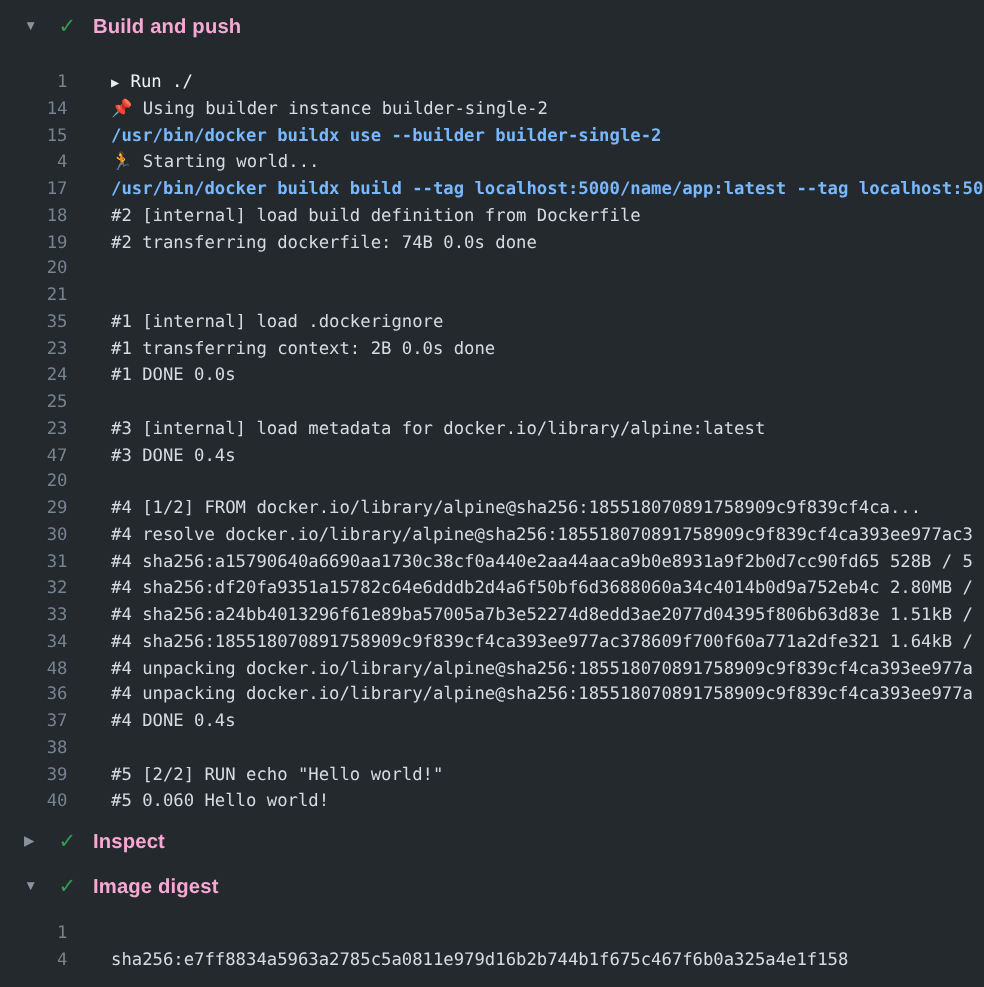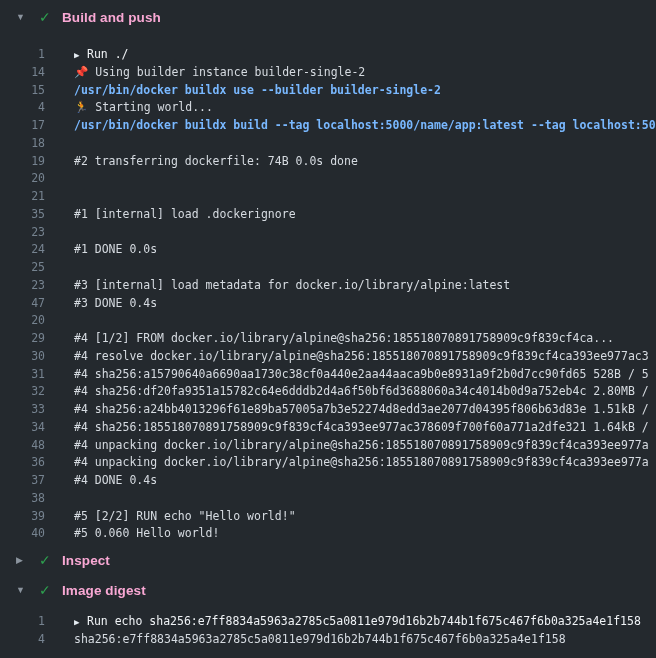--- a/index.html
+++ b/index.html
@@ -54,26 +54,26 @@
         <span class="chevron">▼</span>
         <span class="check">✓</span>
         <span class="title">Build and push</span>
       </div>
       <div class="section-log build">
         <div class="log-line"><span class="ln">1</span><span class="lt group"><span class="grp-prefix">▶</span><span>Run ./</span></span></div>
         <div class="log-line"><span class="ln">14</span><span class="lt plain">📌 Using builder instance builder-single-2</span></div>
         <div class="log-line"><span class="ln">15</span><span class="lt command">/usr/bin/docker buildx use --builder builder-single-2</span></div>
         <div class="log-line"><span class="ln">4</span><span class="lt plain">🏃 Starting world...</span></div>
         <div class="log-line"><span class="ln">17</span><span class="lt command">/usr/bin/docker buildx build --tag localhost:5000/name/app:latest --tag localhost:5000</span></div>
-        <div class="log-line"><span class="ln">18</span></div>
+        <div class="log-line"><span class="ln">18</span><span class="lt plain">#2 [internal] load build definition from Dockerfile</span></div>
         <div class="log-line"><span class="ln">19</span><span class="lt plain">#2 transferring dockerfile: 74B 0.0s done</span></div>
         <div class="log-line"><span class="ln">20</span></div>
         <div class="log-line"><span class="ln">21</span><span class="lt plain"></span></div>
         <div class="log-line"><span class="ln">35</span><span class="lt plain">#1 [internal] load .dockerignore</span></div>
-        <div class="log-line"><span class="ln">23</span></div>
+        <div class="log-line"><span class="ln">23</span><span class="lt plain">#1 transferring context: 2B 0.0s done</span></div>
         <div class="log-line"><span class="ln">24</span><span class="lt plain">#1 DONE 0.0s</span></div>
         <div class="log-line"><span class="ln">25</span><span class="lt plain"></span></div>
         <div class="log-line"><span class="ln">23</span><span class="lt plain">#3 [internal] load metadata for docker.io/library/alpine:latest</span></div>
         <div class="log-line"><span class="ln">47</span><span class="lt plain">#3 DONE 0.4s</span></div>
         <div class="log-line"><span class="ln">20</span><span class="lt plain"></span></div>
         <div class="log-line"><span class="ln">29</span><span class="lt plain">#4 [1/2] FROM docker.io/library/alpine@sha256:185518070891758909c9f839cf4ca...</span></div>
         <div class="log-line"><span class="ln">30</span><span class="lt plain">#4 resolve docker.io/library/alpine@sha256:185518070891758909c9f839cf4ca393ee977ac3</span></div>
         <div class="log-line"><span class="ln">31</span><span class="lt plain">#4 sha256:a15790640a6690aa1730c38cf0a440e2aa44aaca9b0e8931a9f2b0d7cc90fd65 528B / 5</span></div>
         <div class="log-line"><span class="ln">32</span><span class="lt plain">#4 sha256:df20fa9351a15782c64e6dddb2d4a6f50bf6d3688060a34c4014b0d9a752eb4c 2.80MB /</span></div>
         <div class="log-line"><span class="ln">33</span><span class="lt plain">#4 sha256:a24bb4013296f61e89ba57005a7b3e52274d8edd3ae2077d04395f806b63d83e 1.51kB /</span></div>
@@ -93,17 +93,17 @@
         <span class="title">Inspect</span>
       </div>
     </div>
     <div class="section">
       <div class="section-header">
         <span class="chevron">▼</span>
         <span class="check">✓</span>
         <span class="title">Image digest</span>
       </div>
       <div class="section-log digest">
-        <div class="log-line"><span class="ln">1</span><span class="lt group"><span class="grp-prefix">▶</span><span>Run echo sha256:e7ff8834a5963a2785c5a0811e979d16b2b744b1f675c467f6b0a325a4e1f158</span></span></div>
+        <div class="log-line"><span class="ln">1</span></div>
         <div class="log-line"><span class="ln">4</span><span class="lt plain">sha256:e7ff8834a5963a2785c5a0811e979d16b2b744b1f675c467f6b0a325a4e1f158</span></div>
       </div>
     </div>
   </div>
 
 </body></html>

